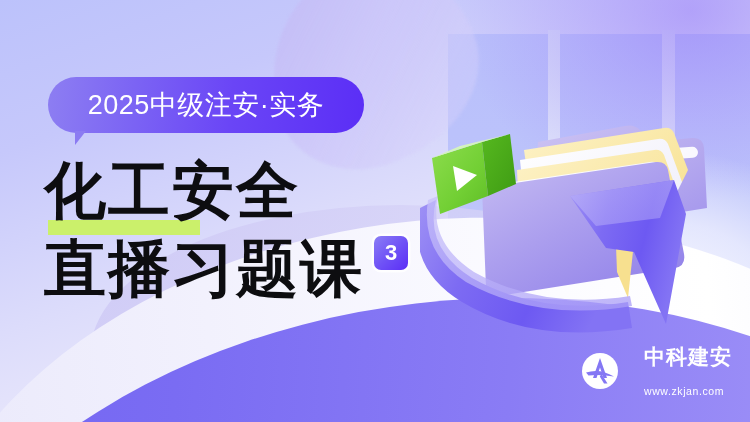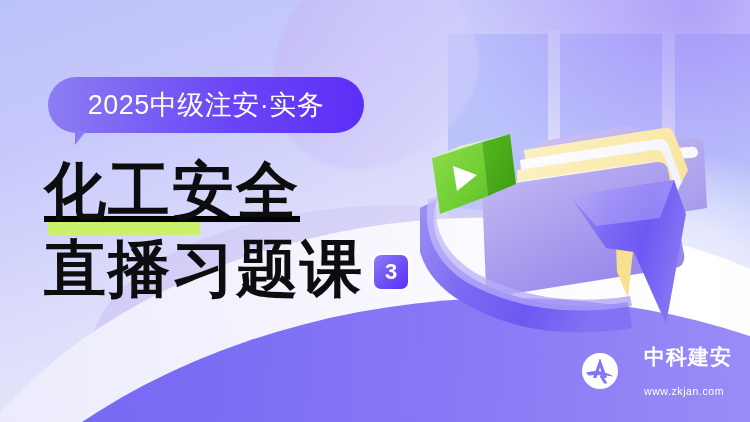--- a/index.html
+++ b/index.html
@@ -134,21 +134,20 @@
 
   
   .headline {
     position: absolute;
     left: 44px; top: 152px;
     width: 420px;
   }
   .hl-line {
     position: relative;
     height: 78px;
-    text-decoration: underline;
   }
   .hl-underline {
     position: absolute;
     left: 4px; top: 68px;
     width: 152px; height: 15px;
     background: #cbf06b;
     z-index: 1;
   }
   .hl-text {
     position: relative;
@@ -158,21 +157,20 @@
     font-size: 62px;
     line-height: 78px;
     color: #0d0d10;
     letter-spacing: 2px;
     white-space: nowrap;
   }
   .hl-line2 {
     position: relative;
     height: 78px;
     display: flex;
-    align-items: center;
   }
   .hl-text2 {
     font-family: "Liberation Serif", "DejaVu Serif", serif;
     font-weight: bold;
     font-size: 62px;
     line-height: 78px;
     color: #0d0d10;
     letter-spacing: 2px;
     white-space: nowrap;
   }

